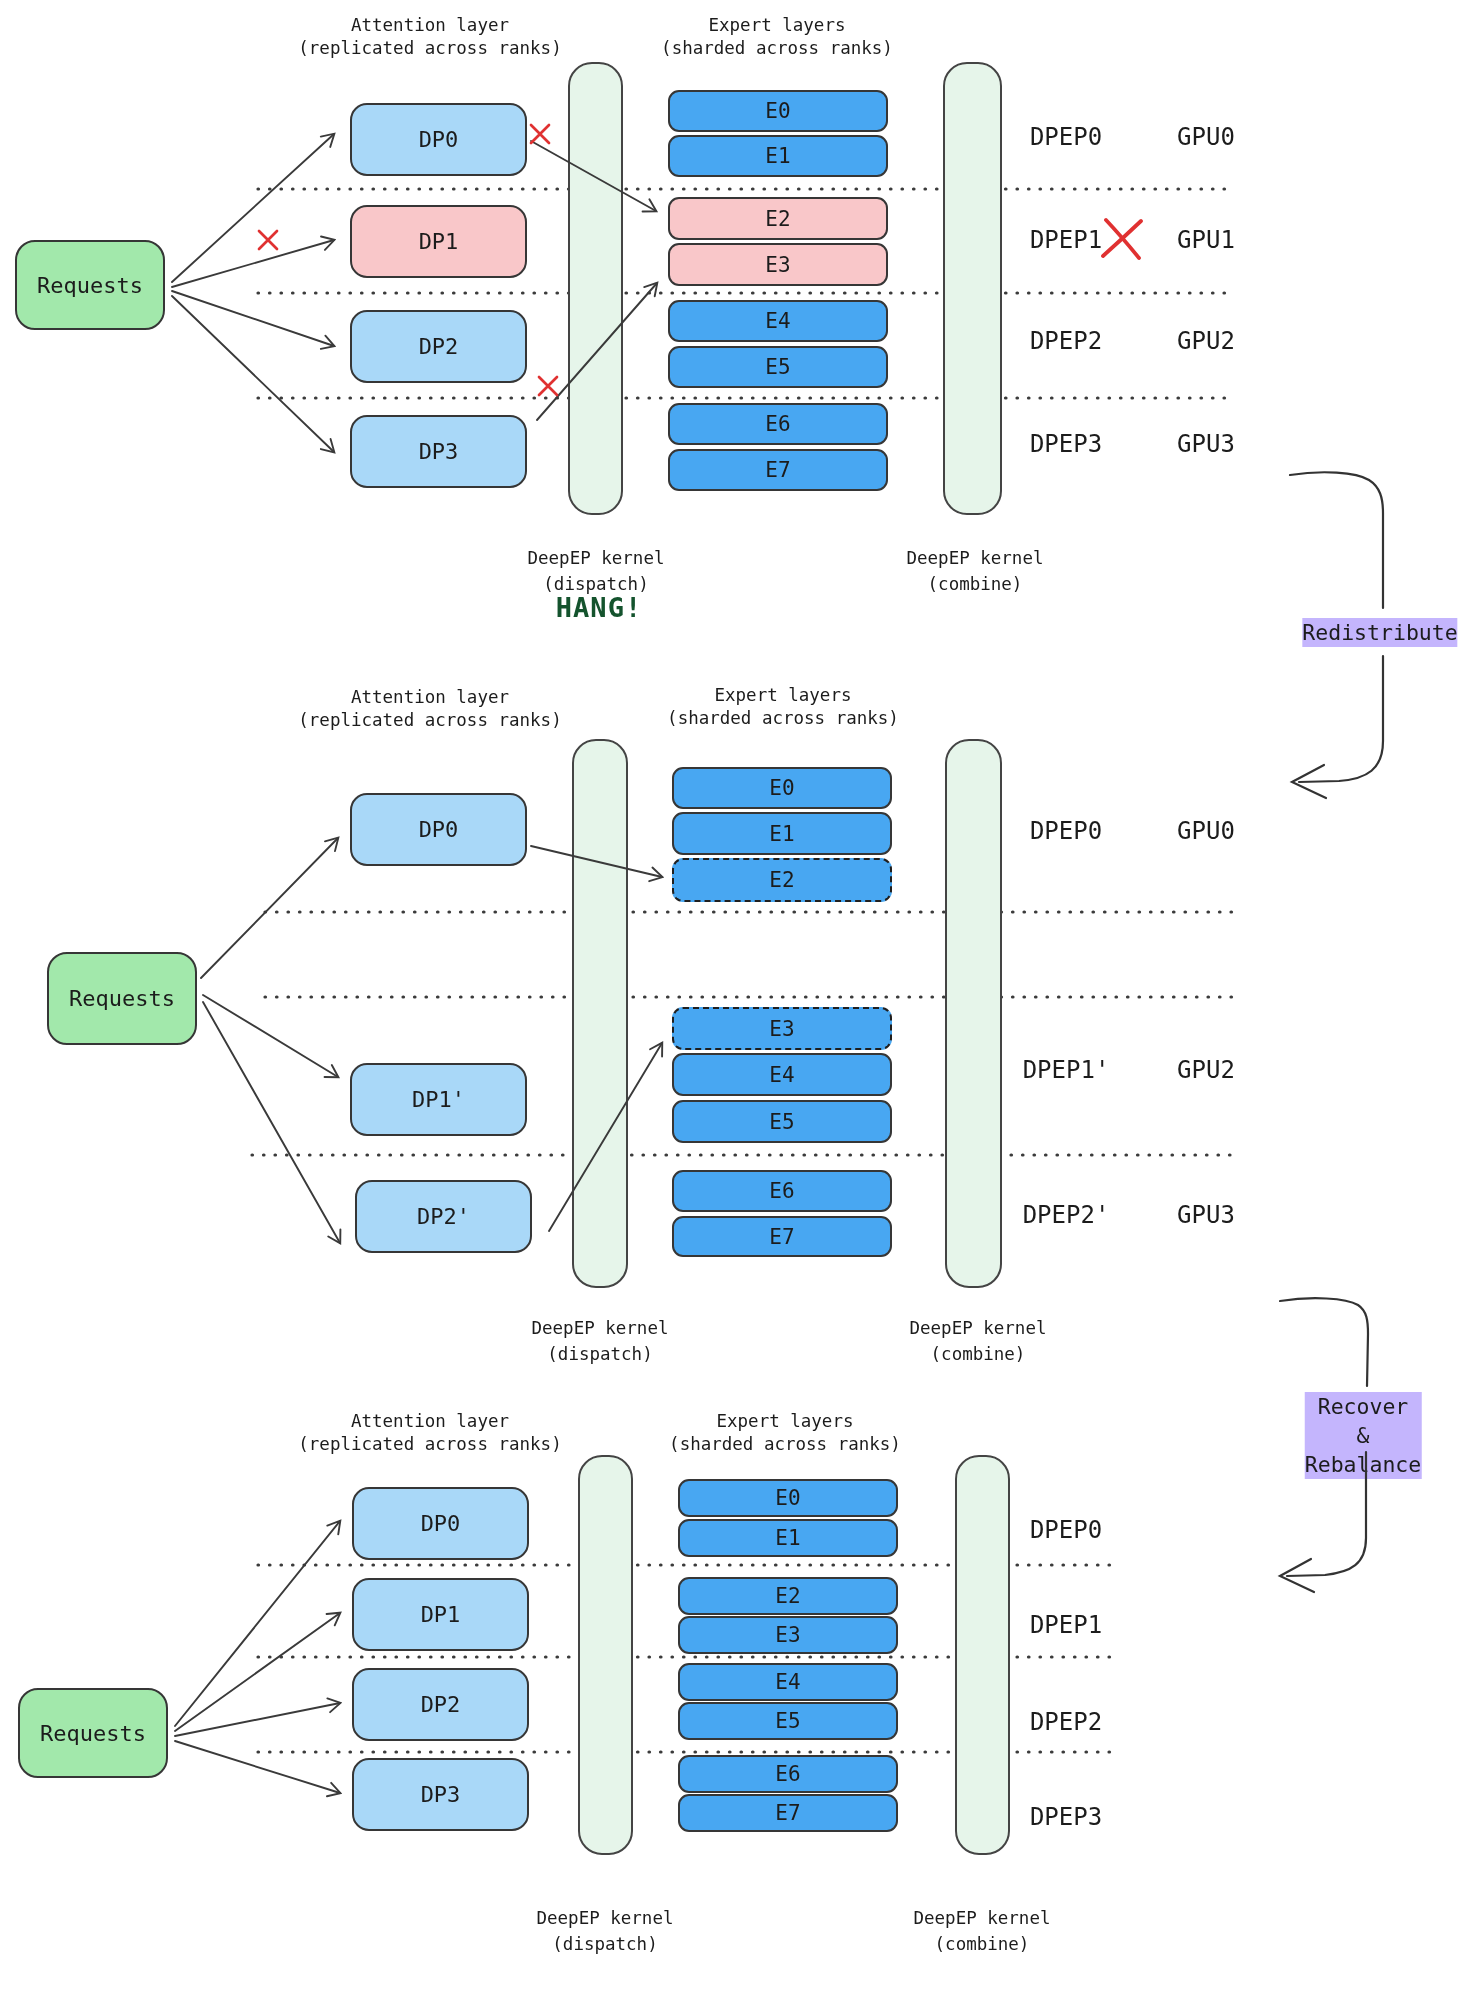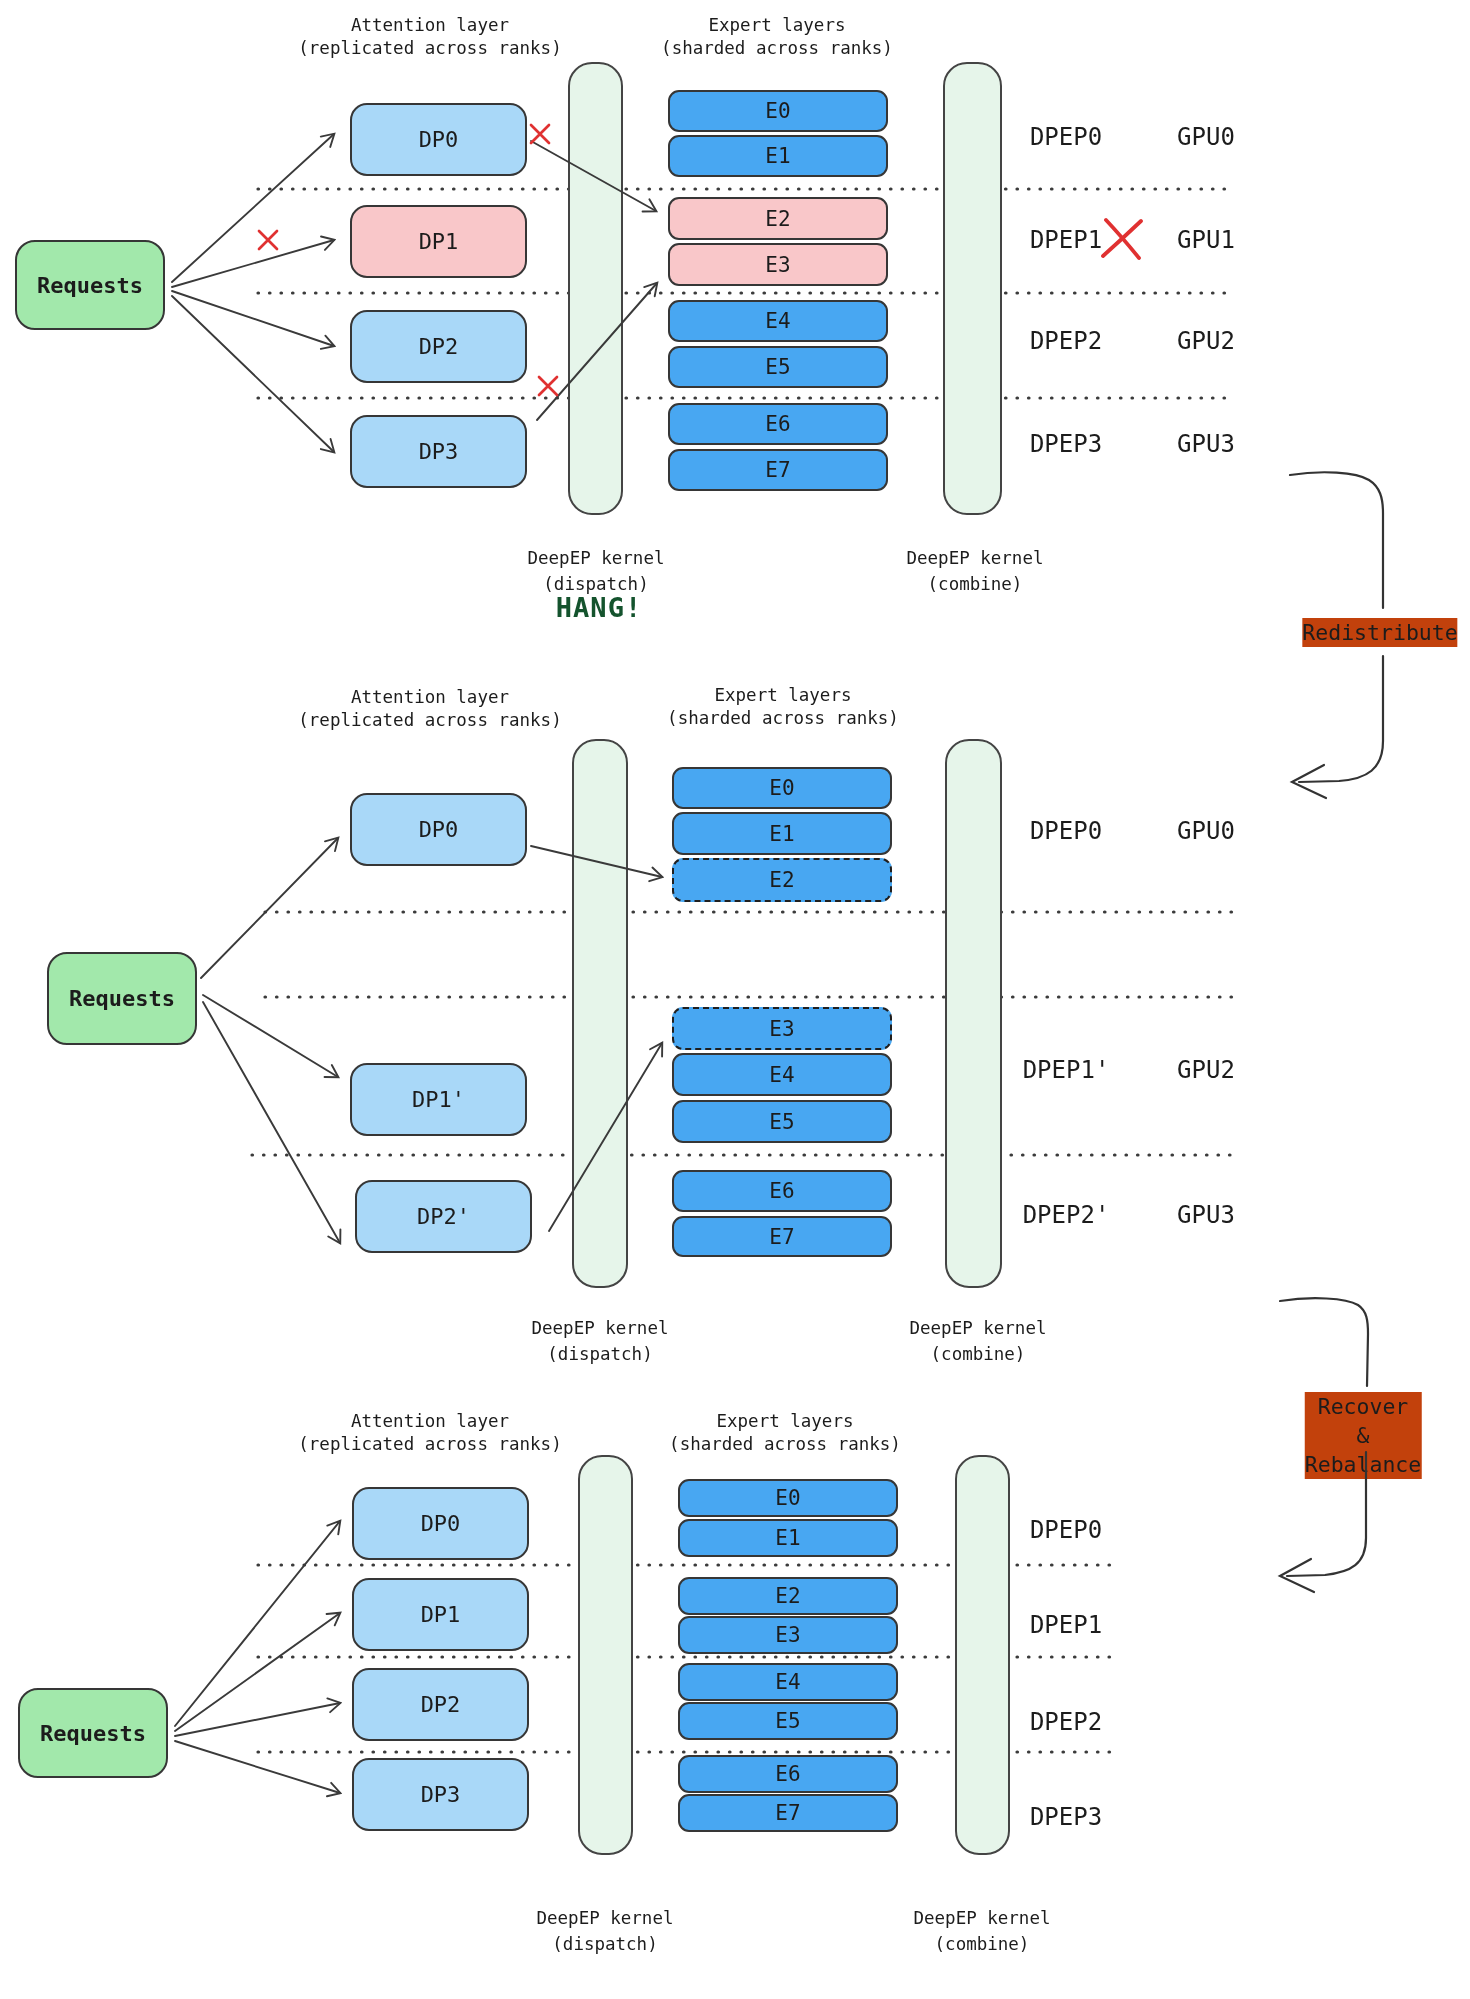--- a/index.html
+++ b/index.html
@@ -6,29 +6,29 @@
   #stage{position:relative;width:1470px;height:1999px;background:#ffffff;overflow:hidden;
          font-family:"DejaVu Sans Mono",monospace;color:#1c1c1c;}
   .box{position:absolute;box-sizing:border-box;display:flex;align-items:center;justify-content:center;
        border:2px solid #363636;background:#48a7f2;}
   .expert{width:220px;height:42px;border-radius:11px;font-size:21px;}
   .dp{width:177px;height:73px;border-radius:17px;font-size:22px;background:#a9d8f8;}
   .pinkfill{background:#f9c7c9 !important;}
   .dashedb{border:2.6px dashed #1f1f1f !important;}
   .kbar{position:absolute;box-sizing:border-box;background:#e6f5ea;border:2px solid #444;border-radius:24px;}
   .req{position:absolute;box-sizing:border-box;display:flex;align-items:center;justify-content:center;
-       background:#a2e8ab;border:2px solid #363636;border-radius:20px;font-size:22px;font-weight:bold;}
+       background:#a2e8ab;border:2px solid #363636;border-radius:20px;font-size:22px;}
   .lbl{position:absolute;transform:translate(-50%,-50%);text-align:center;white-space:pre;}
   .title{position:absolute;transform:translateX(-50%);text-align:center;font-size:17.5px;line-height:23px;}
   .klabel{position:absolute;transform:translateX(-50%);text-align:center;font-size:17.5px;line-height:26px;margin-top:10px;}
   .rowlbl{font-size:24px;}
   .hang{position:absolute;transform:translateX(-50%);font-size:27px;font-weight:bold;color:#14532d;letter-spacing:1px;}
   .banner{position:absolute;box-sizing:border-box;display:flex;align-items:center;justify-content:center;
           background:#f9c7c9;border:2px solid #363636;border-radius:14px;font-size:21.5px;}
-  .translbl{position:absolute;transform:translateX(-50%);text-align:center;font-size:21.5px;line-height:29px;background:#c2410c;}
+  .translbl{position:absolute;transform:translateX(-50%);text-align:center;font-size:21.5px;line-height:29px;background:#c4b5fd;}
   svg{position:absolute;left:0;top:0;}
 </style>
 </head>
 <body>
 
 <div id="stage">
 
   <svg width="1470" height="1999">
     <g stroke="#3b3b3b" stroke-width="3.2" stroke-linecap="round" stroke-dasharray="0.5 11" fill="none">
 

